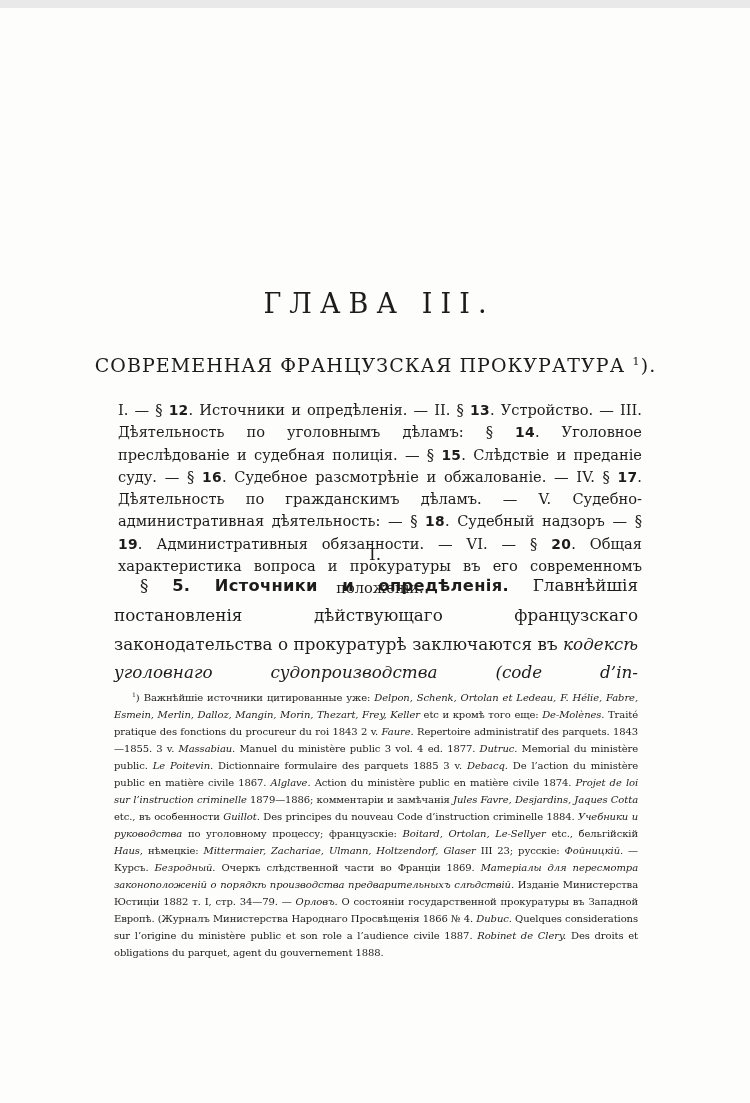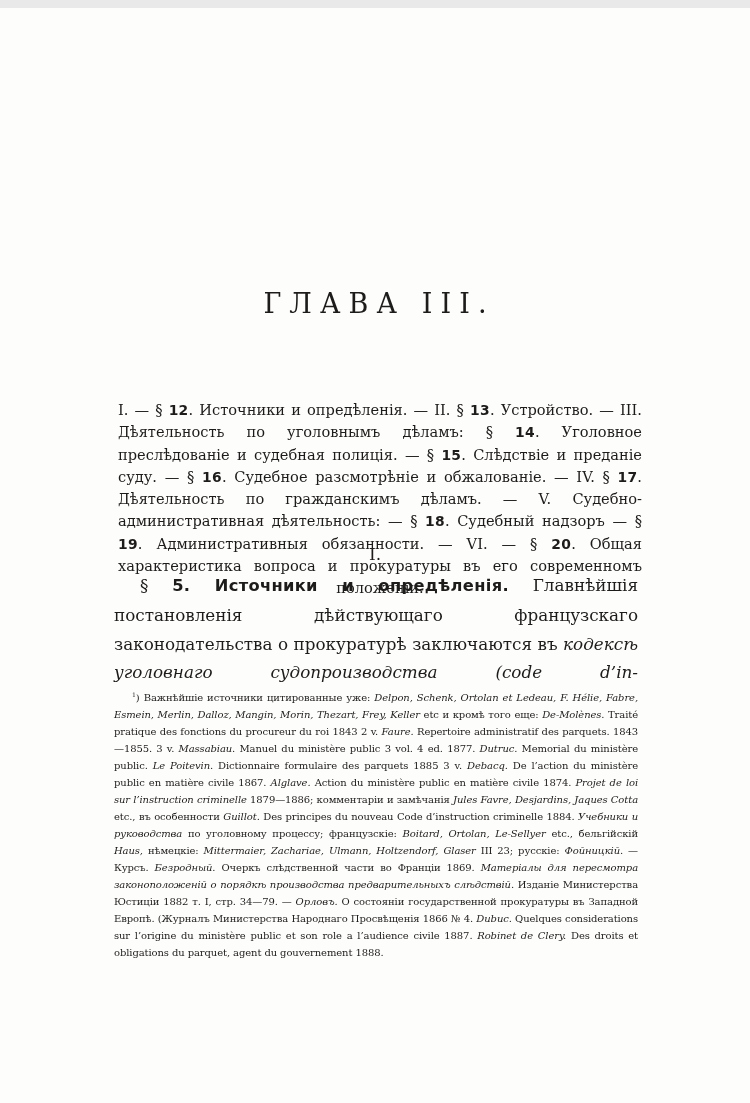--- a/index.html
+++ b/index.html
@@ -78,20 +78,21 @@
     font-size: 0.62em;
     line-height: 0;
   }
 </style>
 </head>
 <body>
 
 <div class="page">
   <div class="chapter-title">ГЛАВА III.</div>
 
+  <div class="chapter-subtitle"><span class="sg-n">СОВРЕМЕННАЯ ФРАНЦУЗСКАЯ ПРОКУРАТУРА </span><span class="sg-sup">1</span><span class="sg-n">).</span></div>
 
   <div class="toc-summary"><span class="sg-n">I. — § </span><span class="sg-b">12</span><span class="sg-n">. Источники и опредѣленія. — II. § </span><span class="sg-b">13</span><span class="sg-n">. Устройство. — III. Дѣятельность по уголовнымъ дѣламъ: § </span><span class="sg-b">14</span><span class="sg-n">. Уголовное преслѣдованіе и судебная полиція. — § </span><span class="sg-b">15</span><span class="sg-n">. Слѣдствіе и преданіе суду. — § </span><span class="sg-b">16</span><span class="sg-n">. Судебное разсмотрѣніе и обжалованіе. — IV. § </span><span class="sg-b">17</span><span class="sg-n">. Дѣятельность по гражданскимъ дѣламъ. — V. Судебно-административная дѣятельность: — § </span><span class="sg-b">18</span><span class="sg-n">. Судебный надзоръ — § </span><span class="sg-b">19</span><span class="sg-n">. Административныя обязанности. — VI. — § </span><span class="sg-b">20</span><span class="sg-n">. Общая характеристика вопроса и прокуратуры въ его современномъ положеніи.</span></div>
 
   <div class="section-numeral">I.</div>
 
   <div class="body-paragraph"><span class="sg-n">§ </span><span class="sg-b">5. Источники и опредѣленія.</span><span class="sg-n"> Главнѣйшія постановленія дѣйствующаго французскаго законодательства о прокуратурѣ заключаются въ </span><span class="sg-i">кодексѣ уголовнаго судопроизводства (code d’in-</span></div>
 
   <div class="footnote"><span class="sg-sup">1</span><span class="sg-n">) Важнѣйшіе источники цитированные уже: </span><span class="sg-i">Delpon, Schenk, Ortolan et Ledeau, F. Hélie, Fabre, Esmein, Merlin, Dalloz, Mangin, Morin, Thezart, Frey, Keller</span><span class="sg-n"> etc и кромѣ того еще: </span><span class="sg-i">De-Molènes.</span><span class="sg-n"> Traité pratique des fonctions du procureur du roi 1843 2 v. </span><span class="sg-i">Faure.</span><span class="sg-n"> Repertoire administratif des parquets. 1843—1855. 3 v. </span><span class="sg-i">Massabiau.</span><span class="sg-n"> Manuel du ministère public 3 vol. 4 ed. 1877. </span><span class="sg-i">Dutruc.</span><span class="sg-n"> Memorial du ministère public. </span><span class="sg-i">Le Poitevin.</span><span class="sg-n"> Dictionnaire formulaire des parquets 1885 3 v. </span><span class="sg-i">Debacq.</span><span class="sg-n"> De l’action du ministère public en matière civile 1867. </span><span class="sg-i">Alglave.</span><span class="sg-n"> Action du ministère public en matière civile 1874. </span><span class="sg-i">Projet de loi sur l’instruction criminelle</span><span class="sg-n"> 1879—1886; комментаріи и замѣчанія </span><span class="sg-i">Jules Favre, Desjardins, Jaques Cotta</span><span class="sg-n"> etc., въ особенности </span><span class="sg-i">Guillot.</span><span class="sg-n"> Des principes du nouveau Code d’instruction criminelle 1884. </span><span class="sg-i">Учебники и руководства</span><span class="sg-n"> по уголовному процессу; французскіе: </span><span class="sg-i">Boitard, Ortolan, Le-Sellyer</span><span class="sg-n"> etc., бельгійскій </span><span class="sg-i">Haus,</span><span class="sg-n"> нѣмецкіе: </span><span class="sg-i">Mittermaier, Zachariae, Ulmann, Holtzendorf, Glaser</span><span class="sg-n"> III 23; русскіе: </span><span class="sg-i">Фойницкій.</span><span class="sg-n"> — Курсъ. </span><span class="sg-i">Безродный.</span><span class="sg-n"> Очеркъ слѣдственной части во Франціи 1869. </span><span class="sg-i">Матеріалы для пересмотра законоположеній о порядкѣ производства предварительныхъ слѣдствій.</span><span class="sg-n"> Изданіе Министерства Юстиціи 1882 т. I, стр. 34—79. — </span><span class="sg-i">Орловъ.</span><span class="sg-n"> О состояніи государственной прокуратуры въ Западной Европѣ. (Журналъ Министерства Народнаго Просвѣщенія 1866 № 4. </span><span class="sg-i">Dubuc.</span><span class="sg-n"> Quelques considerations sur l’origine du ministère public et son role a l’audience civile 1887. </span><span class="sg-i">Robinet de Clery.</span><span class="sg-n"> Des droits et obligations du parquet, agent du gouvernement 1888.</span></div>
 </div>
 

